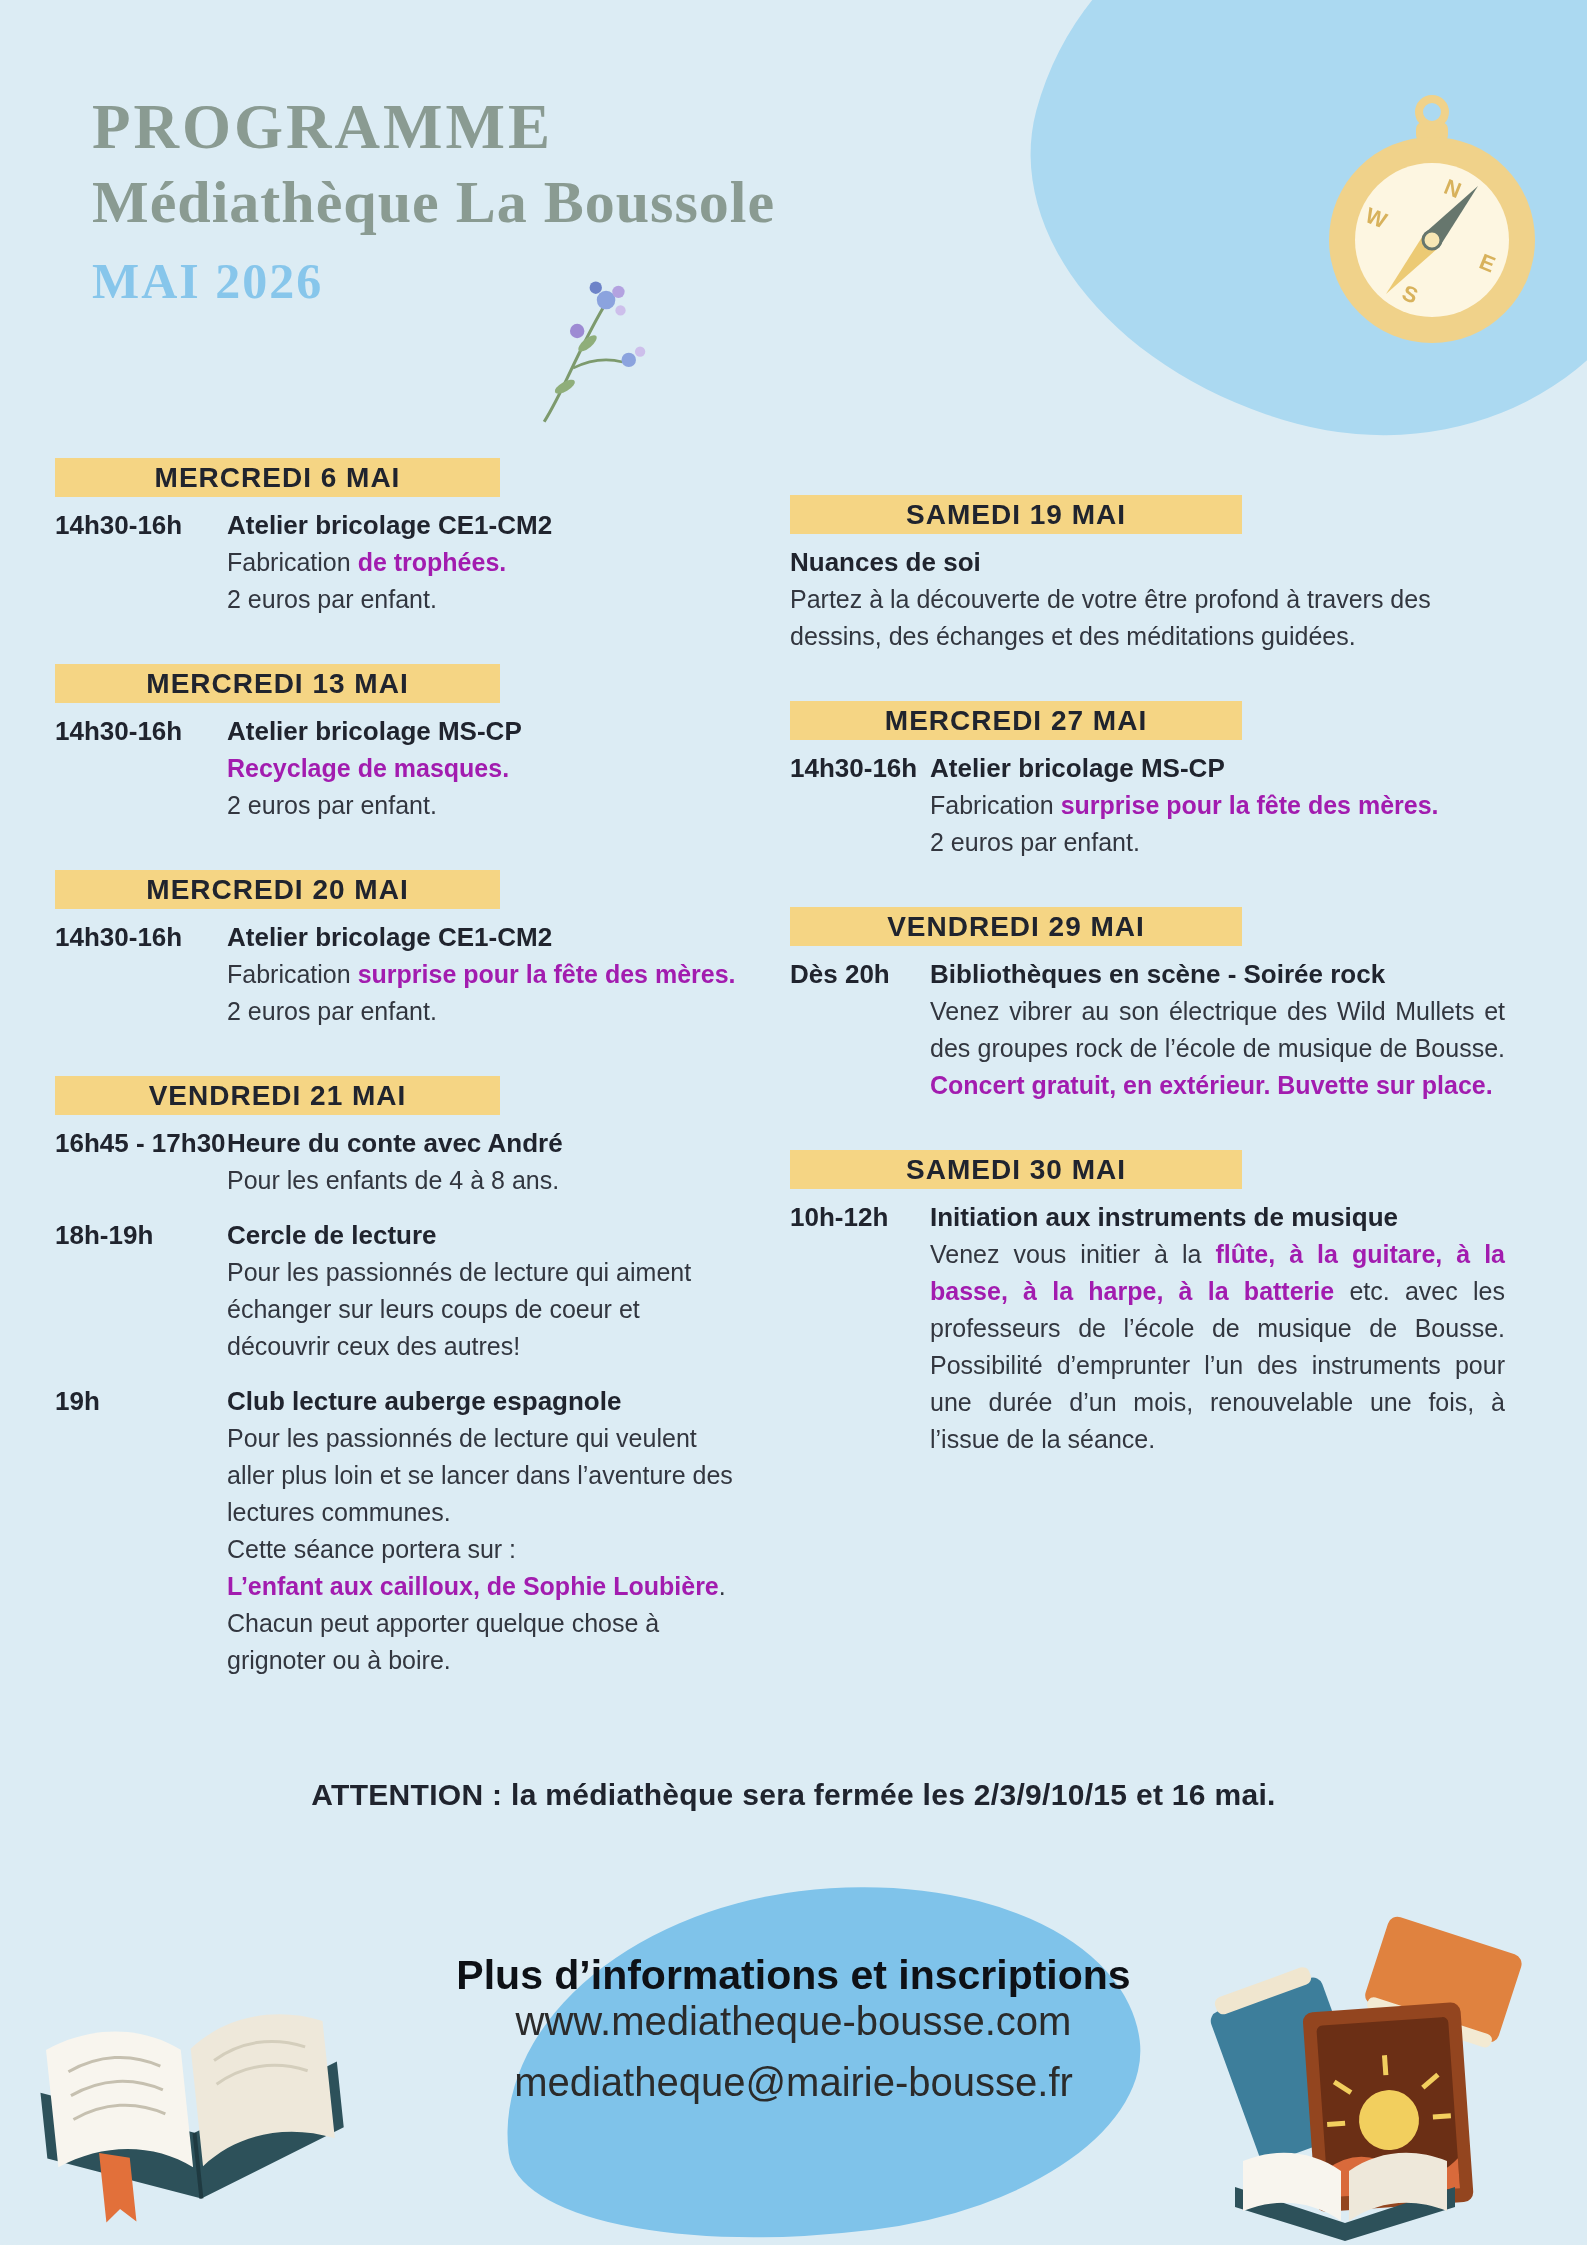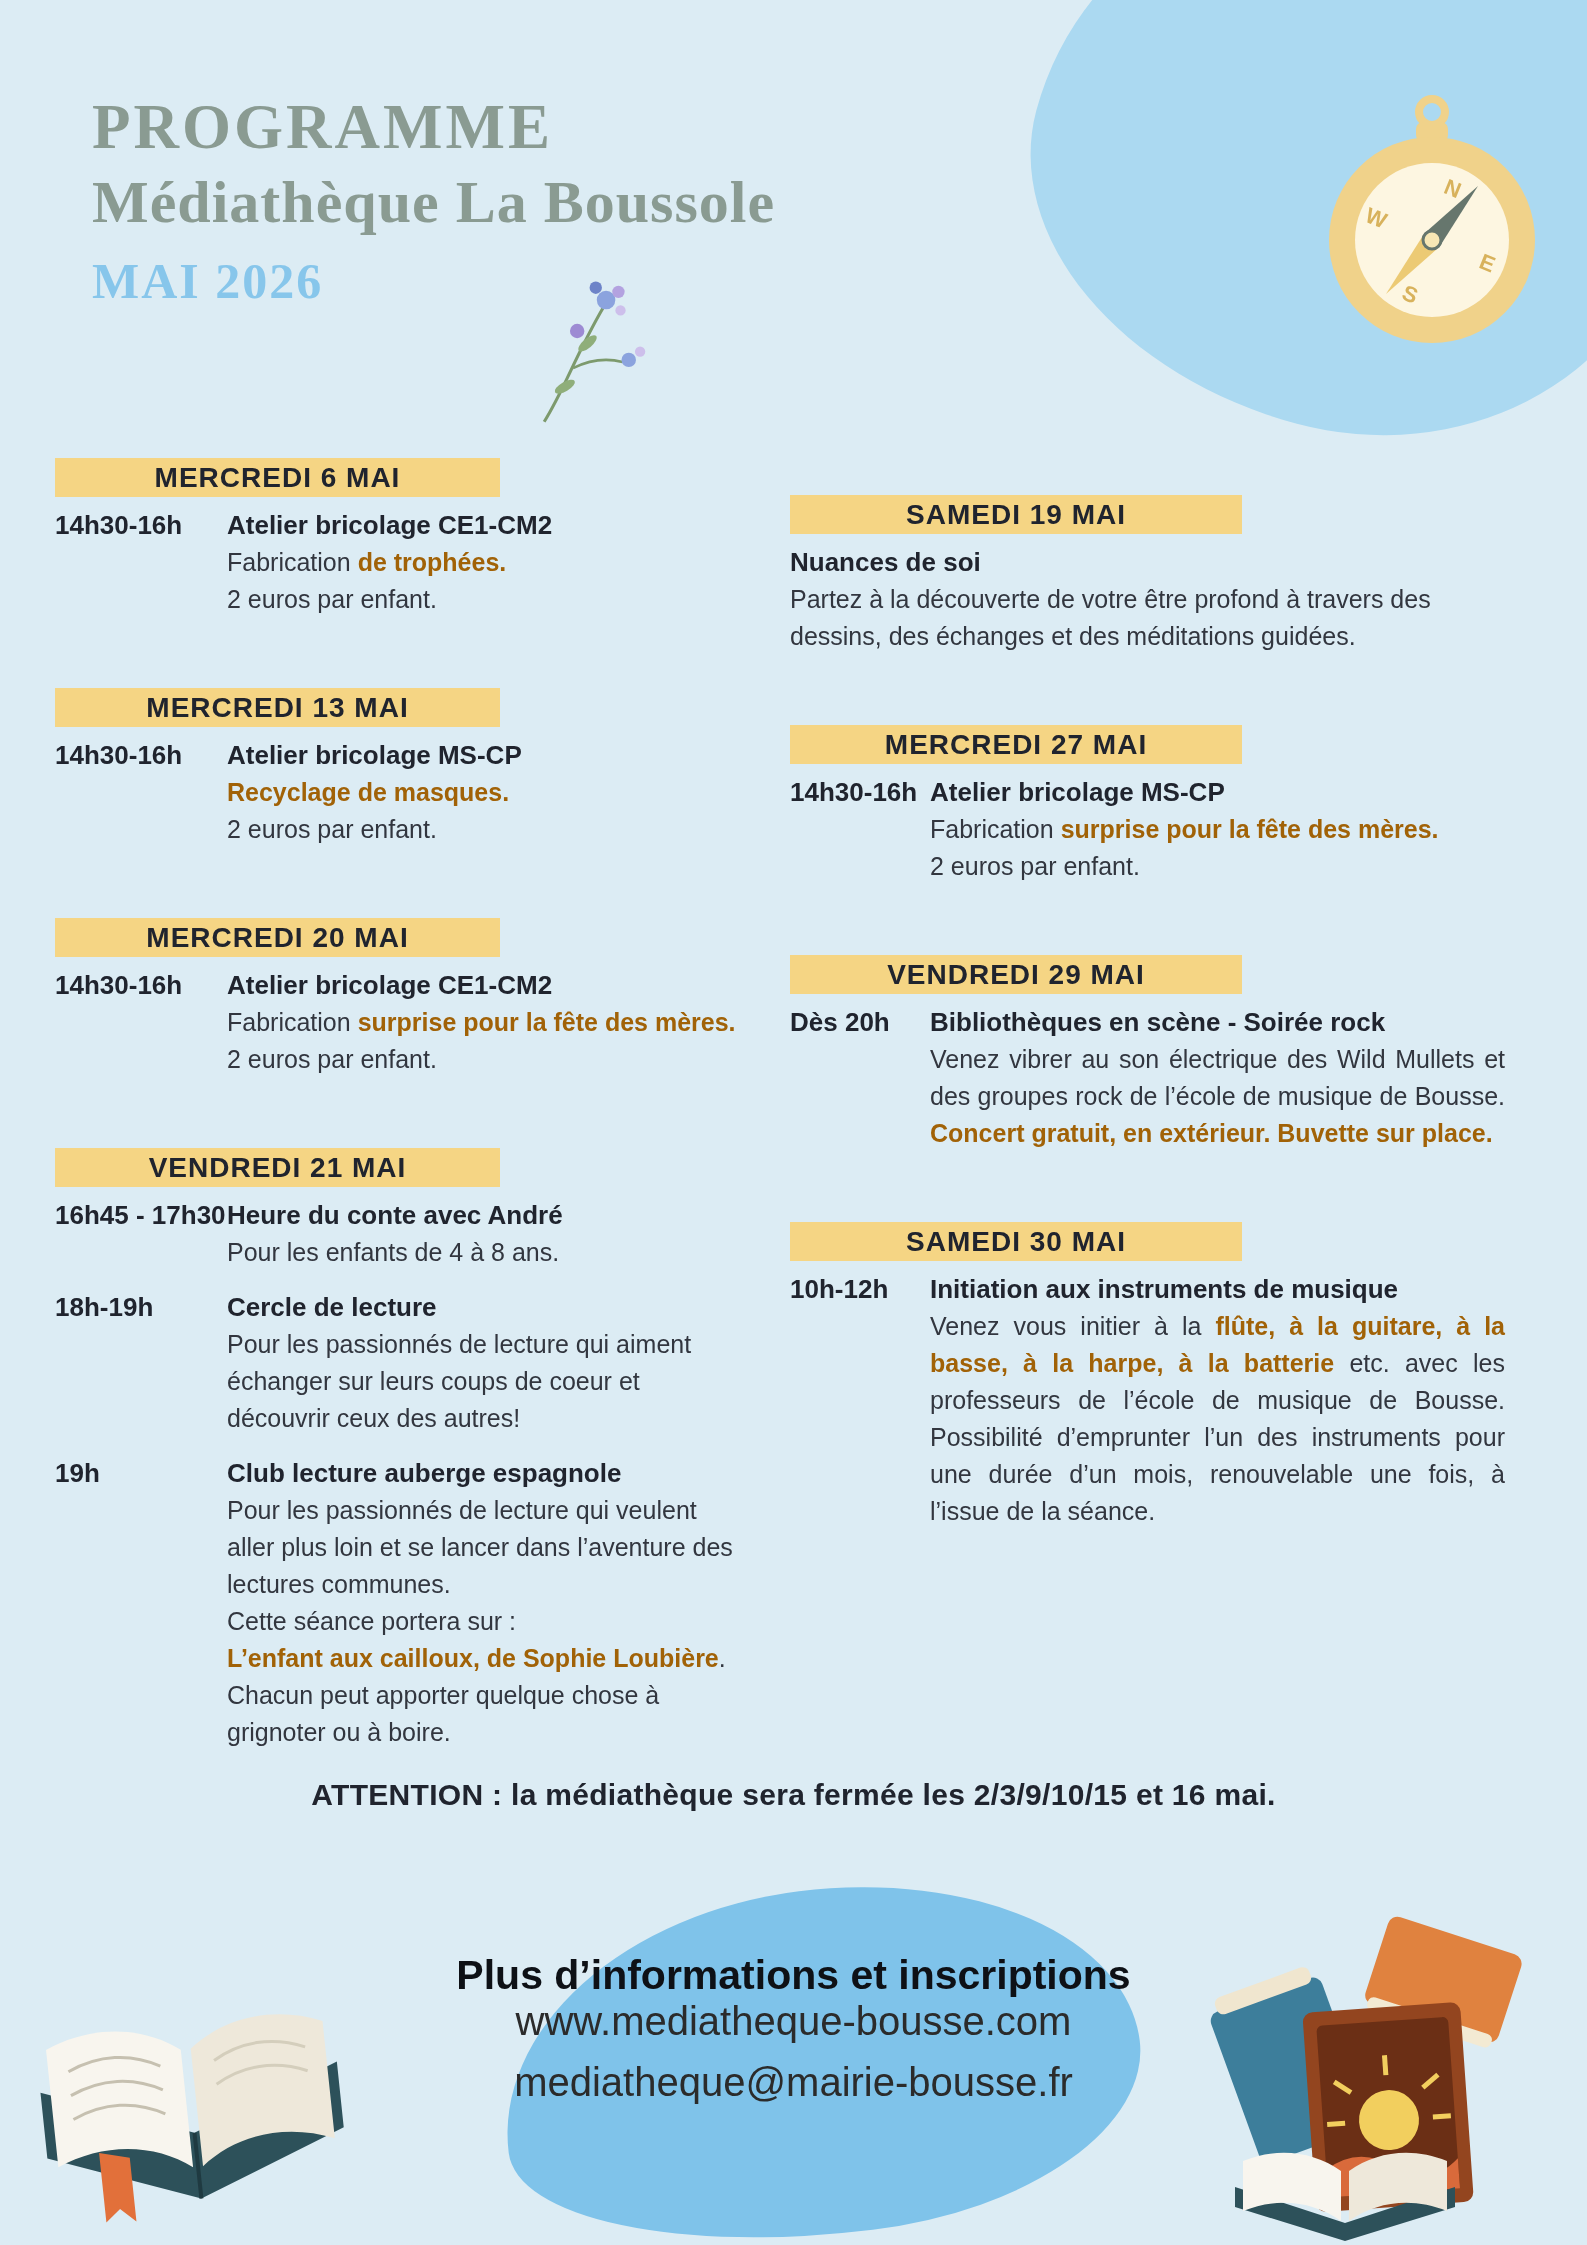--- a/index.html
+++ b/index.html
@@ -37,21 +37,21 @@
   .compass-letter{ font-family:"Liberation Sans",sans-serif; font-size:22px; font-weight:700; fill:#d8b25c; text-anchor:middle; }
 
   
   .header{ position:absolute; left:92px; top:92px; z-index:2;font-family:Liberation Serif, serif; }
   .title{ font-size:63px; font-weight:800; letter-spacing:3px; color:var(--title,#8a9b92); line-height:1.12; }
   .title2{ font-size:60px; letter-spacing:1px; margin-top:6px; }
   .subtitle{ font-size:50px; font-weight:800; letter-spacing:2px; margin-top:16px; color:var(--subtitle,#87c6eb); }
 
   
   .columns{ position:absolute; left:55px; top:458px; display:flex; gap:45px; z-index:2; }
-  .col{ display:flex; flex-direction:column;gap:24px; }
+  .col{ display:flex; flex-direction:column; }
   .col-left{ width:690px; }
   .col-right{ width:715px; padding-top:37px; }
 
   .section{ margin-bottom:46px; }
   .band{
     width:445px; text-align:center;
     background:var(--band,#f5d584);
     color:var(--text-dark,#20242e);
     font-size:28px; font-weight:800; letter-spacing:1px;
     padding:4px 0 3px; margin-bottom:10px;
@@ -65,21 +65,21 @@
     font-size:26px; font-weight:800; color:var(--text-dark,#20242e);
     line-height:37px;
   }
   .col-right .event-time{ width:140px; }
   .event-body{ flex:1; }
   .event-title{
     font-size:26px; font-weight:800; color:var(--text-dark,#20242e);
     line-height:37px; white-space:nowrap;
   }
   .desc-line{ font-size:25px; line-height:37px; color:#32363f; }
-  .desc-line .b{ font-weight:700; color:#a16207; }
+  .desc-line .b{ font-weight:700; color:#a21caf; }
   .desc-line.justify{ text-align:justify; }
 
   
   .attention{
     position:absolute; left:0; right:0; top:1778px; z-index:2;
     text-align:center; font-size:30px; font-weight:800;
     color:var(--text-dark,#20242e); letter-spacing:.3px;
   }
   .footer{ position:absolute; left:0; right:0; top:1952px; z-index:2; text-align:center; }
   .footer-heading{ font-size:41px; font-weight:800; color:#0e1116; }

